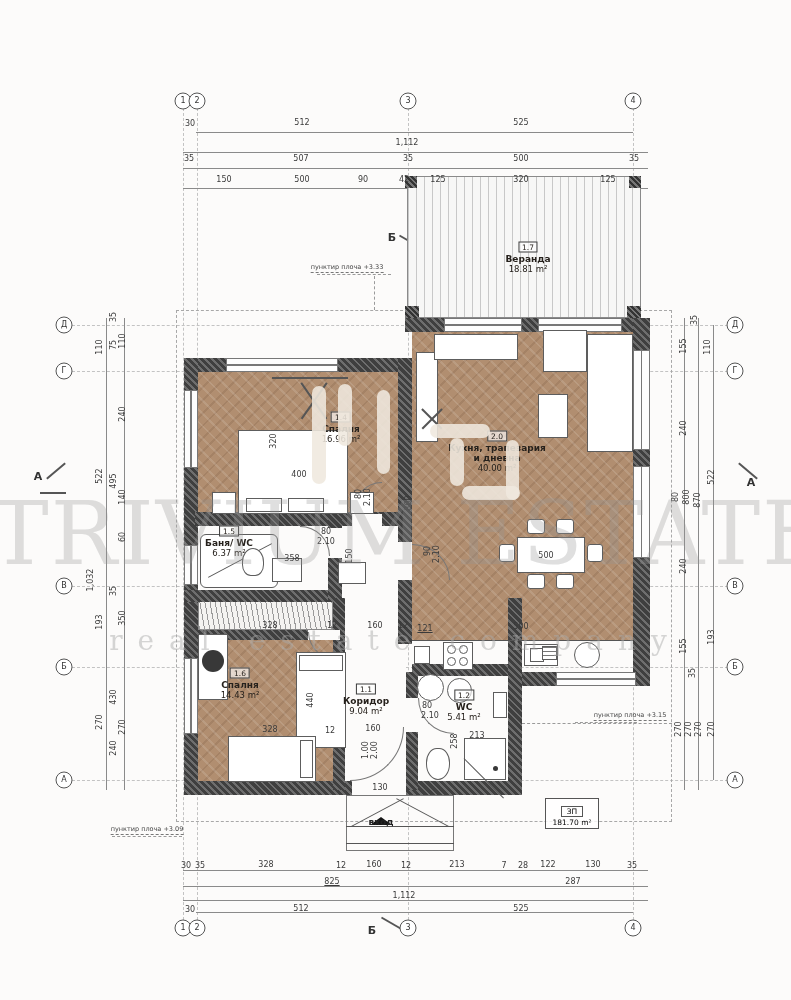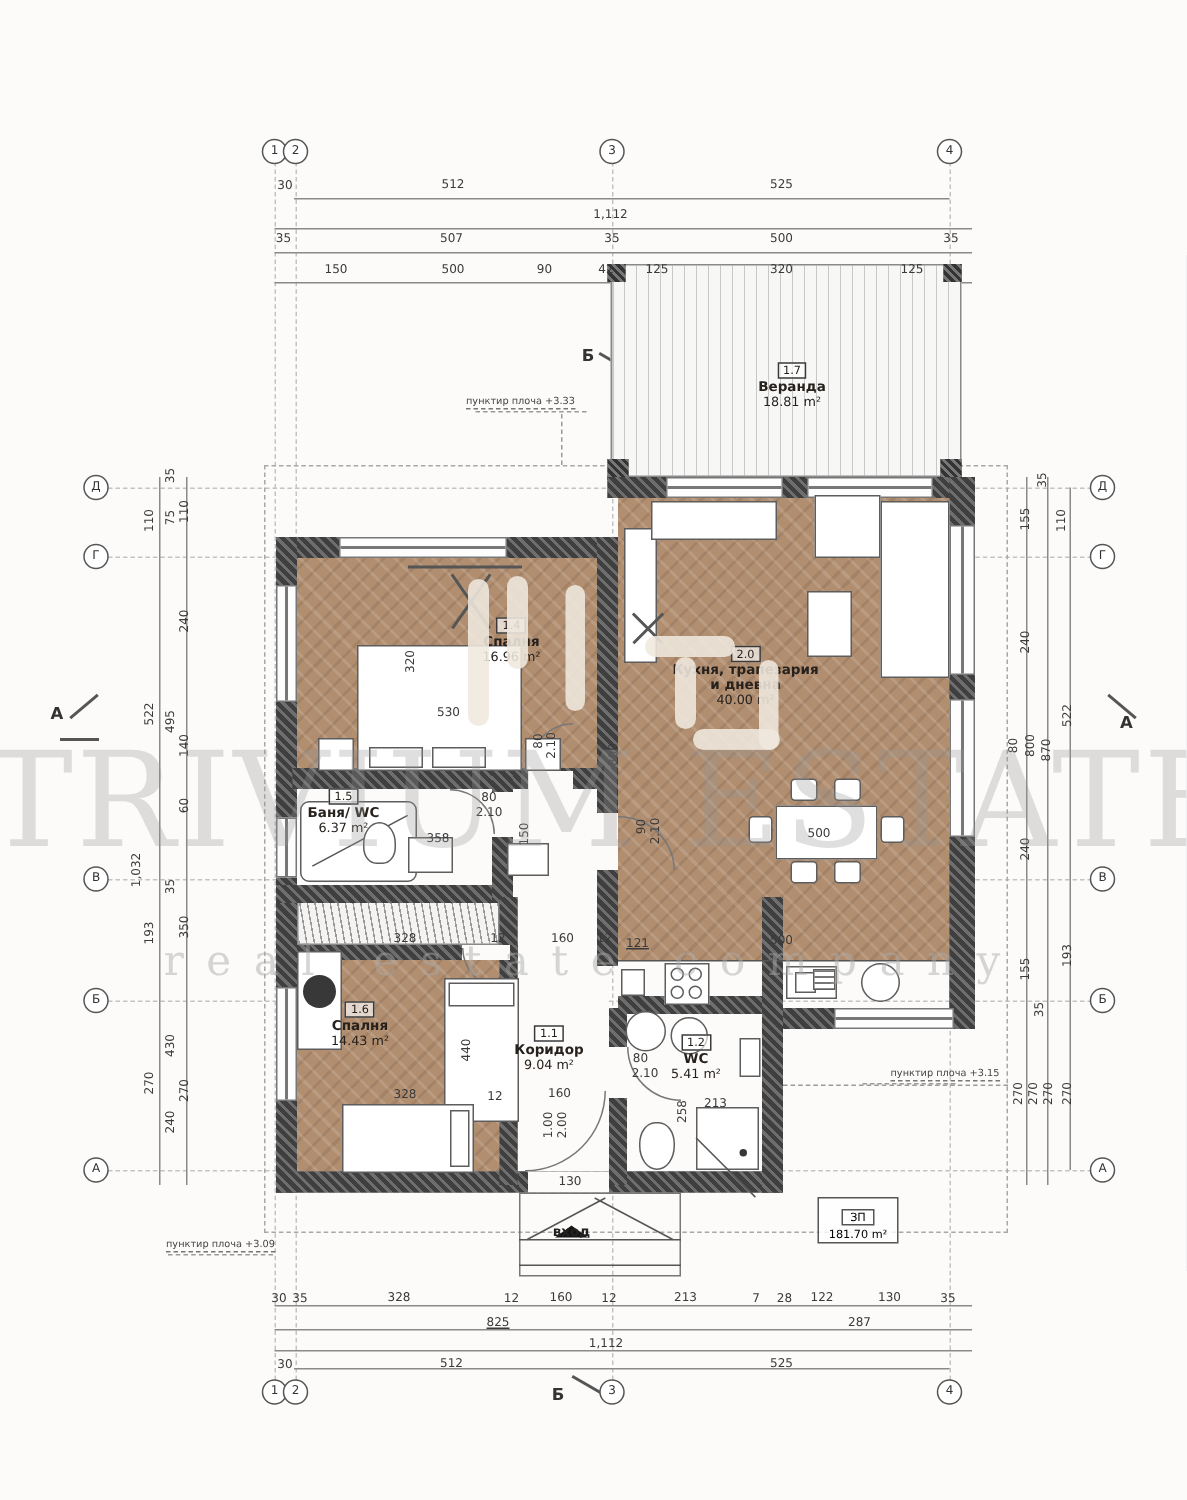--- a/index.html
+++ b/index.html
@@ -287,21 +287,21 @@
       <div class="dim" style="left: 712px; top: 477px; transform: translate(-50%, -50%) rotate(-90deg);">522</div>
       <div class="dim" style="left: 684px; top: 566px; transform: translate(-50%, -50%) rotate(-90deg);">240</div>
       <div class="dim" style="left: 684px; top: 646px; transform: translate(-50%, -50%) rotate(-90deg);">155</div>
       <div class="dim" style="left: 693px; top: 673px; transform: translate(-50%, -50%) rotate(-90deg);">35</div>
       <div class="dim" style="left: 712px; top: 637px; transform: translate(-50%, -50%) rotate(-90deg);">193</div>
       <div class="dim" style="left: 679px; top: 729px; transform: translate(-50%, -50%) rotate(-90deg);">270</div>
       <div class="dim" style="left: 689px; top: 729px; transform: translate(-50%, -50%) rotate(-90deg);">270</div>
       <div class="dim" style="left: 699px; top: 729px; transform: translate(-50%, -50%) rotate(-90deg);">270</div>
       <div class="dim" style="left: 712px; top: 729px; transform: translate(-50%, -50%) rotate(-90deg);">270</div>
       <div class="dim" style="left: 274px; top: 441px; transform: translate(-50%, -50%) rotate(-90deg);">320</div>
-      <div class="dim" style="left: 299px; top: 475px;">530</div>
+      <div class="dim" style="left: 299px; top: 475px;">400</div>
       <div class="dim" style="left: 350px; top: 556px; transform: translate(-50%, -50%) rotate(-90deg);">150</div>
       <div class="dim" style="left: 292px; top: 559px;">358</div>
       <div class="dim" style="left: 326px; top: 532px;">80</div>
       <div class="dim" style="left: 326px; top: 542px;">2.10</div>
       <div class="dim" style="left: 359px; top: 494px; transform: translate(-50%, -50%) rotate(-90deg);">80</div>
       <div class="dim" style="left: 368px; top: 497px; transform: translate(-50%, -50%) rotate(-90deg);">2.10</div>
       <div class="dim" style="left: 428px; top: 551px; transform: translate(-50%, -50%) rotate(-90deg);">90</div>
       <div class="dim" style="left: 437px; top: 554px; transform: translate(-50%, -50%) rotate(-90deg);">2.10</div>
       <div class="dim" style="left: 409px; top: 503px; transform: translate(-50%, -50%) rotate(-90deg);">800</div>
       <div class="dim" style="left: 546px; top: 556px;">500</div>

